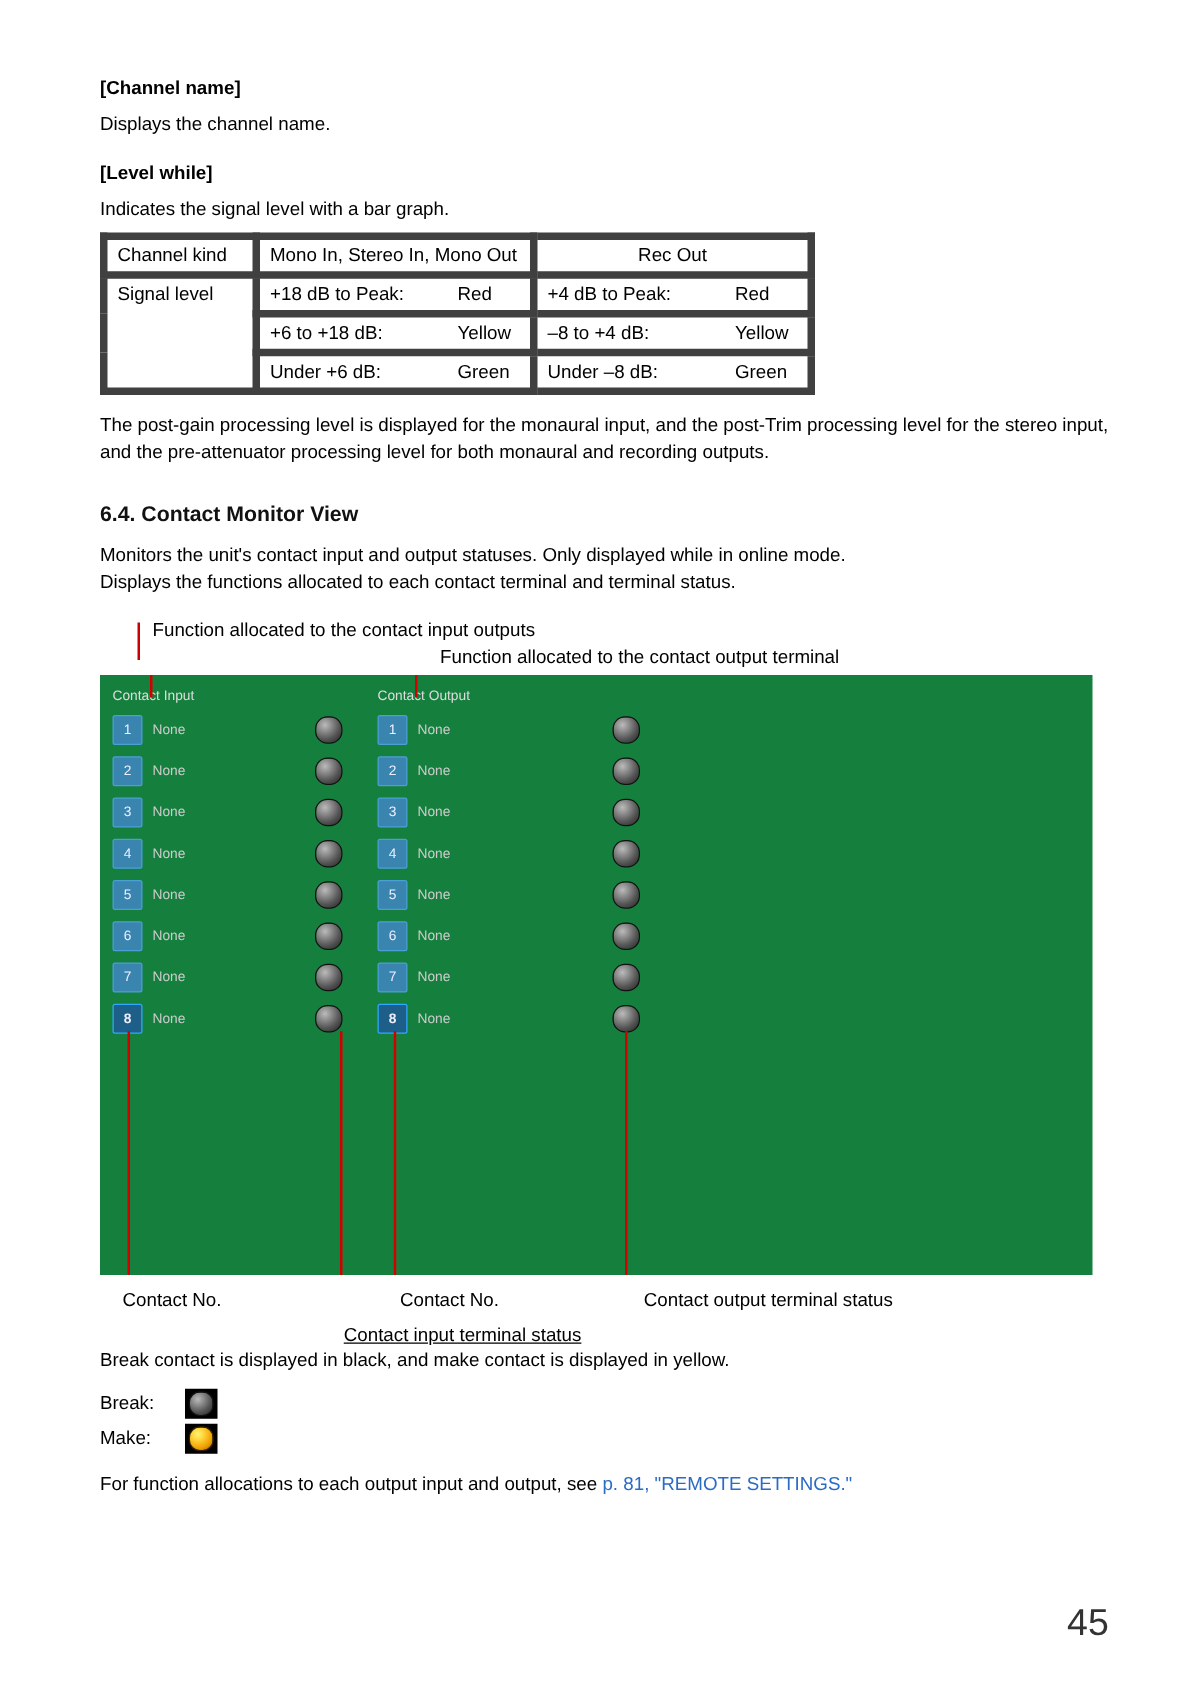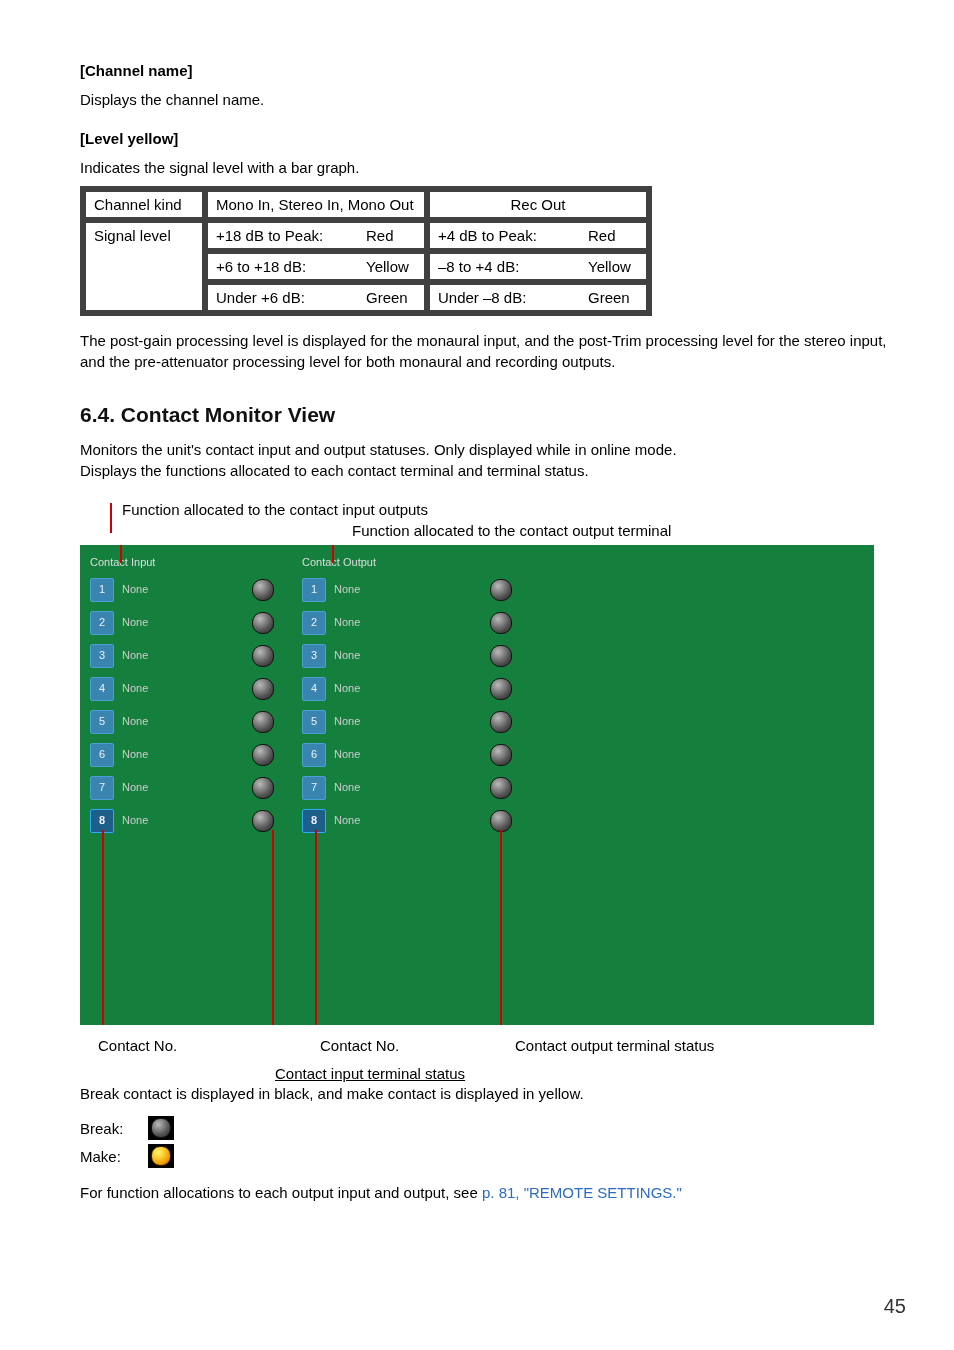--- a/index.html
+++ b/index.html
@@ -20,21 +20,21 @@
   }
   .heading-bold {
     font-weight: bold;
     margin-bottom: 8px;
   }
   .para {
     margin-bottom: 18px;
   }
   .section-head {
     font-weight: bold;
-    font-size: 21px;
+    font-size: 17px;
     color: #111;
     margin-top: 28px;
     margin-bottom: 10px;
   }
   table.level-table {
     border-collapse: collapse;
     margin-bottom: 14px;
   }
   table.level-table td {
     border: 6px solid #404040;
@@ -171,35 +171,35 @@
     background: radial-gradient(circle at 35% 30%, #bbb 0%, #999 20%, #555 60%, #222 100%);
     border: 1px solid #111;
   }
   .legend-dot.make {
     background: radial-gradient(circle at 35% 30%, #fff570 0%, #ffd840 25%, #f0a000 65%, #a05a00 100%);
     border: 1px solid #332000;
   }
   .link-text { color: #2a6bc6; }
   .page-number {
     position: absolute;
-    right: 48px;
+    right: 67px;
     bottom: 30px;
-    font-size: 20px;
+    font-size: 30px;
     color: #333;
   }
 </style>
 </head>
 <body>
 
 <div class="page">
 
   <div class="heading-bold">[Channel name]</div>
   <div class="para">Displays the channel name.</div>
 
-  <div class="heading-bold">[Level yellow]</div>
+  <div class="heading-bold">[Level while]</div>
   <div class="para" style="margin-bottom:8px">Indicates the signal level with a bar graph.</div>
 
   <table class="level-table">
     <tbody>
         <tr>
       <td style="width:100px">Channel kind</td>
       <td style="width:200px" colspan="1">Mono In, Stereo In, Mono Out</td>
       <td style="width:200px;text-align:center">Rec Out</td>
     </tr>
     <tr>

